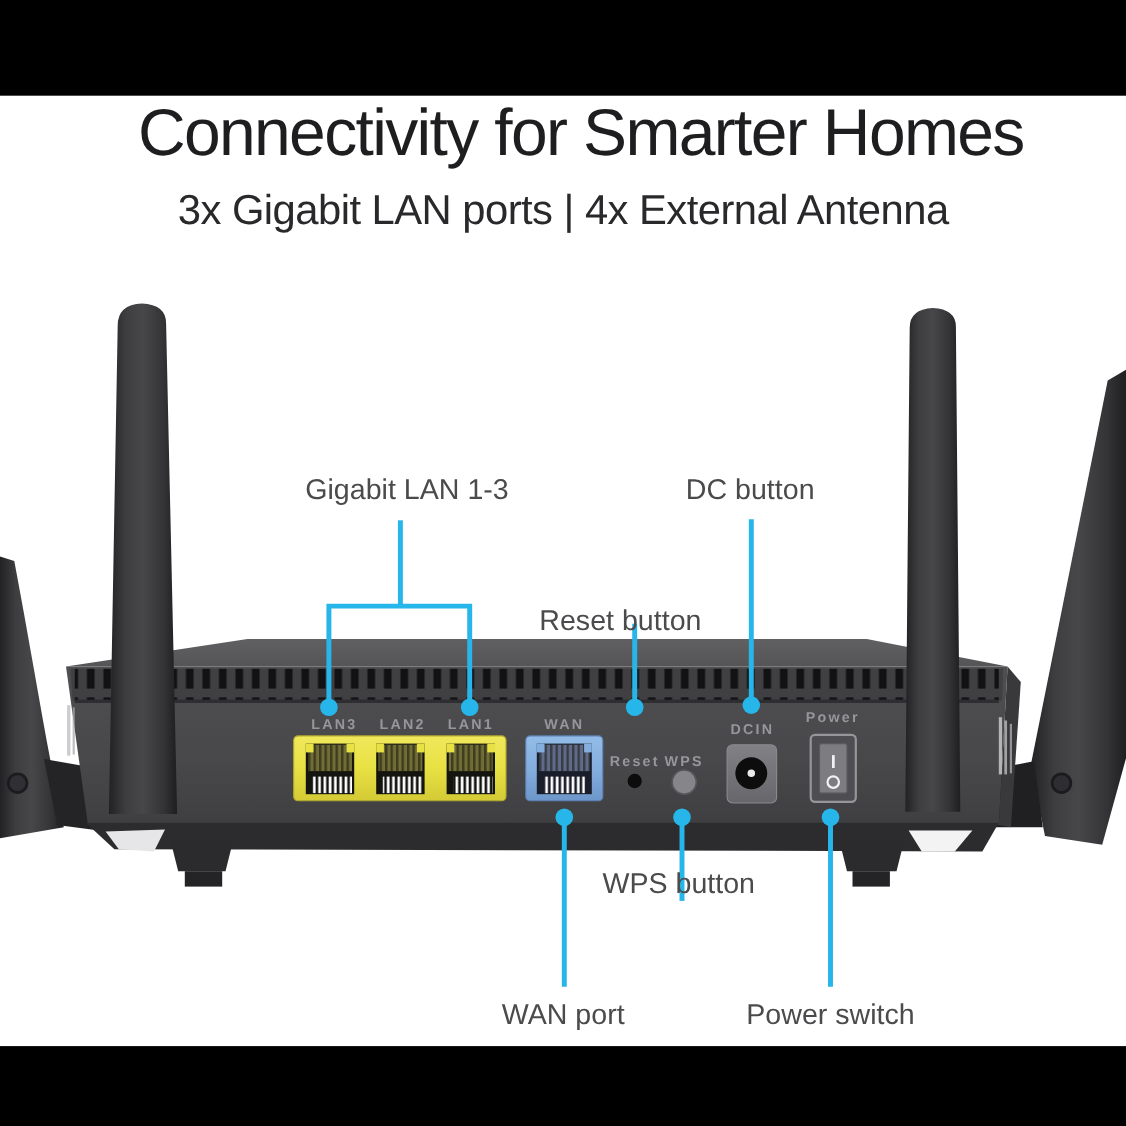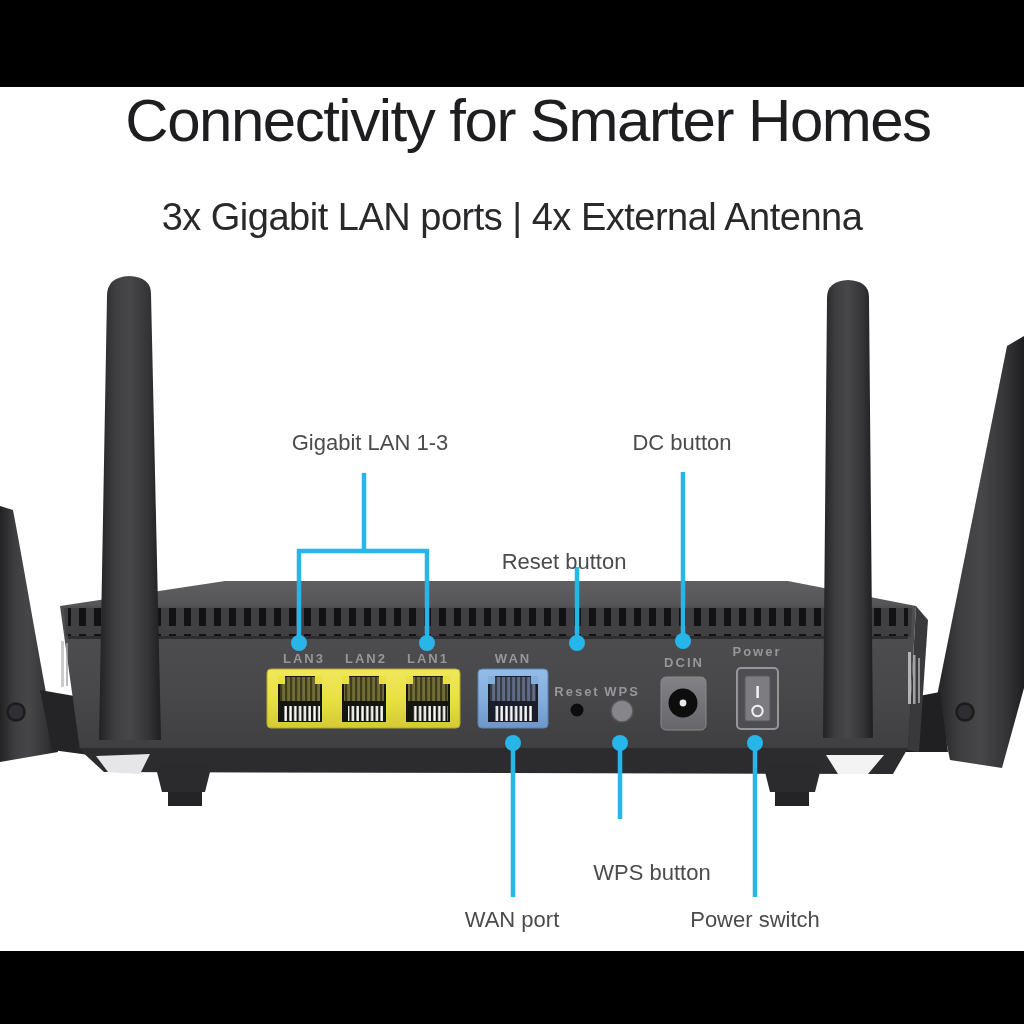--- a/index.html
+++ b/index.html
@@ -4,23 +4,23 @@
 <style>
   html,body{margin:0;padding:0;background:#ffffff;}
   #stage{position:relative;width:1024px;height:1024px;overflow:hidden;background:#ffffff;
          font-family:"Liberation Sans",sans-serif;}
   .letterbox{position:absolute;left:0;width:1024px;background:#000;}
   #bar-top{top:0;height:87px;}
   #bar-bottom{top:951px;height:73px;}
   .title{position:absolute;top:88px;left:0;width:1024px;text-align:center;
          font-size:60px;letter-spacing:-1.5px;color:#1e1e20;font-weight:400;line-height:66px;padding-left:16px;}
   .subtitle{position:absolute;top:171px;left:0;width:1024px;text-align:center;
-         font-size:38px;letter-spacing:-0.5px;color:#29292b;font-weight:400;line-height:42px;margin-top:25px;}
+         font-size:38px;letter-spacing:-0.5px;color:#29292b;font-weight:400;line-height:42px;}
   .callout{position:absolute;transform:translateX(-50%);white-space:nowrap;
-         font-size:22px;color:#4b4b4d;font-weight:400;}
+         font-size:26px;color:#4b4b4d;font-weight:400;}
   svg{position:absolute;top:0;left:0;}
   .devlabel{font-family:"Liberation Sans",sans-serif;font-size:13px;font-weight:bold;
          letter-spacing:2px;fill:#97979b;text-anchor:middle;}
   .powsym{font-family:"Liberation Sans",sans-serif;font-weight:bold;fill:#f2f2f3;text-anchor:middle;}
 </style>
 </head>
 <body>
 
 <div id="stage">
 
@@ -195,17 +195,17 @@
       <circle cx="683" cy="641" r="8"></circle>
       <circle cx="513" cy="743" r="8"></circle>
       <circle cx="620" cy="743" r="8"></circle>
       <circle cx="755" cy="743" r="8"></circle>
     </g>
   </svg>
 
   <div class="callout" style="left:370px;top:430px;">Gigabit LAN 1-3</div>
   <div class="callout" style="left:682px;top:430px;">DC button</div>
   <div class="callout" style="left:564px;top:549px;">Reset button</div>
-  <div class="callout" style="left:617px;top:860px;margin-left:35px;">WPS button</div>
+  <div class="callout" style="left:617px;top:788px;">WPS button</div>
   <div class="callout" style="left:512px;top:907px;">WAN port</div>
   <div class="callout" style="left:755px;top:907px;">Power switch</div>
 
 </div>
 
 </body></html>

